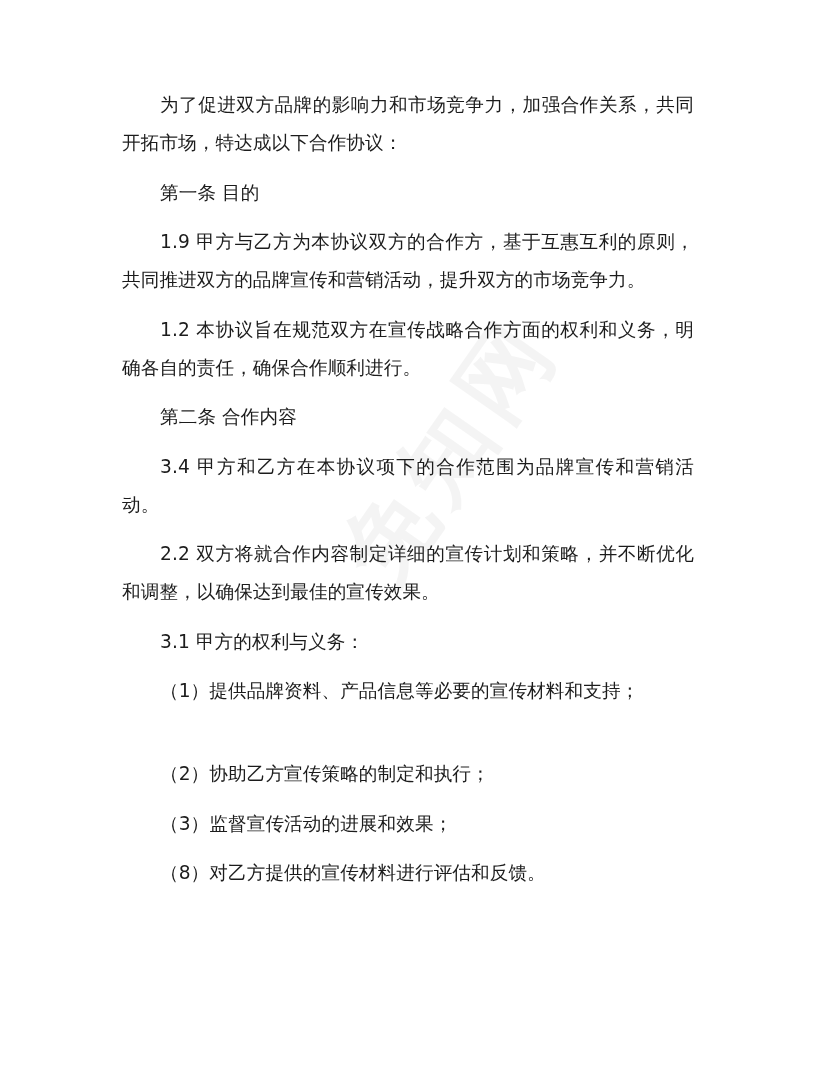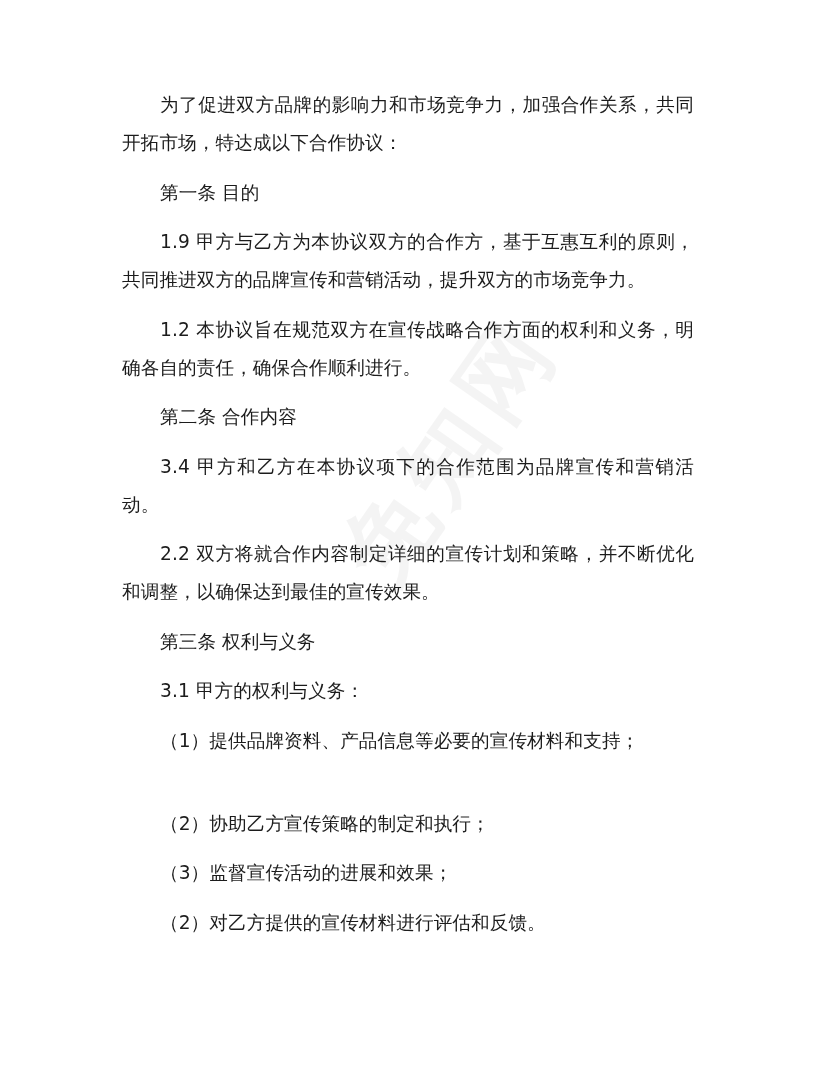--- a/index.html
+++ b/index.html
@@ -23,20 +23,19 @@
     <p class="p indent">为了促进双方品牌的影响力和市场竞争力，加强合作关系，共同开拓市场，特达成以下合作协议：</p>
 
     <p class="p indent">第一条  目的</p>
     <p class="p indent">1.9  甲方与乙方为本协议双方的合作方，基于互惠互利的原则，共同推进双方的品牌宣传和营销活动，提升双方的市场竞争力。</p>
     <p class="p indent">1.2  本协议旨在规范双方在宣传战略合作方面的权利和义务，明确各自的责任，确保合作顺利进行。</p>
 
     <p class="p indent">第二条  合作内容</p>
     <p class="p indent">3.4  甲方和乙方在本协议项下的合作范围为品牌宣传和营销活动。</p>
     <p class="p indent">2.2  双方将就合作内容制定详细的宣传计划和策略，并不断优化和调整，以确保达到最佳的宣传效果。</p>
 
-    <p class="p indent">第三条  权利与义务</p>
     <p class="p indent">3.1  甲方的权利与义务：</p>
     <p class="p indent" style="text-indent:38px;">（1）提供品牌资料、产品信息等必要的宣传材料和支持；</p>
     <p class="p indent" style="text-indent:38px;margin-top:45px;">（2）协助乙方宣传策略的制定和执行；</p>
     <p class="p indent" style="text-indent:38px;">（3）监督宣传活动的进展和效果；</p>
-    <p class="p indent" style="text-indent:38px;">（2）对乙方提供的宣传材料进行评估和反馈。</p>
+    <p class="p indent" style="text-indent:38px;">（8）对乙方提供的宣传材料进行评估和反馈。</p>
   </div>
 </div>
 
 </body></html>

